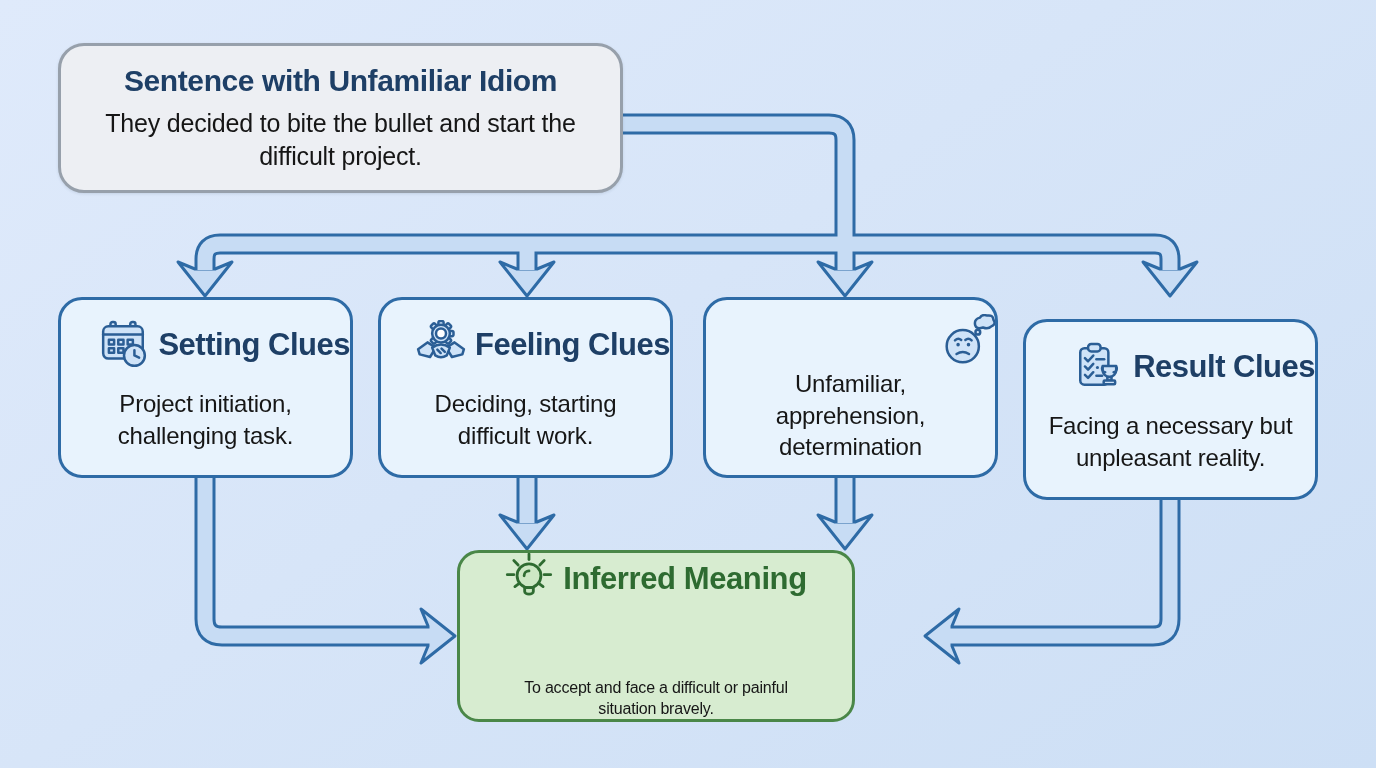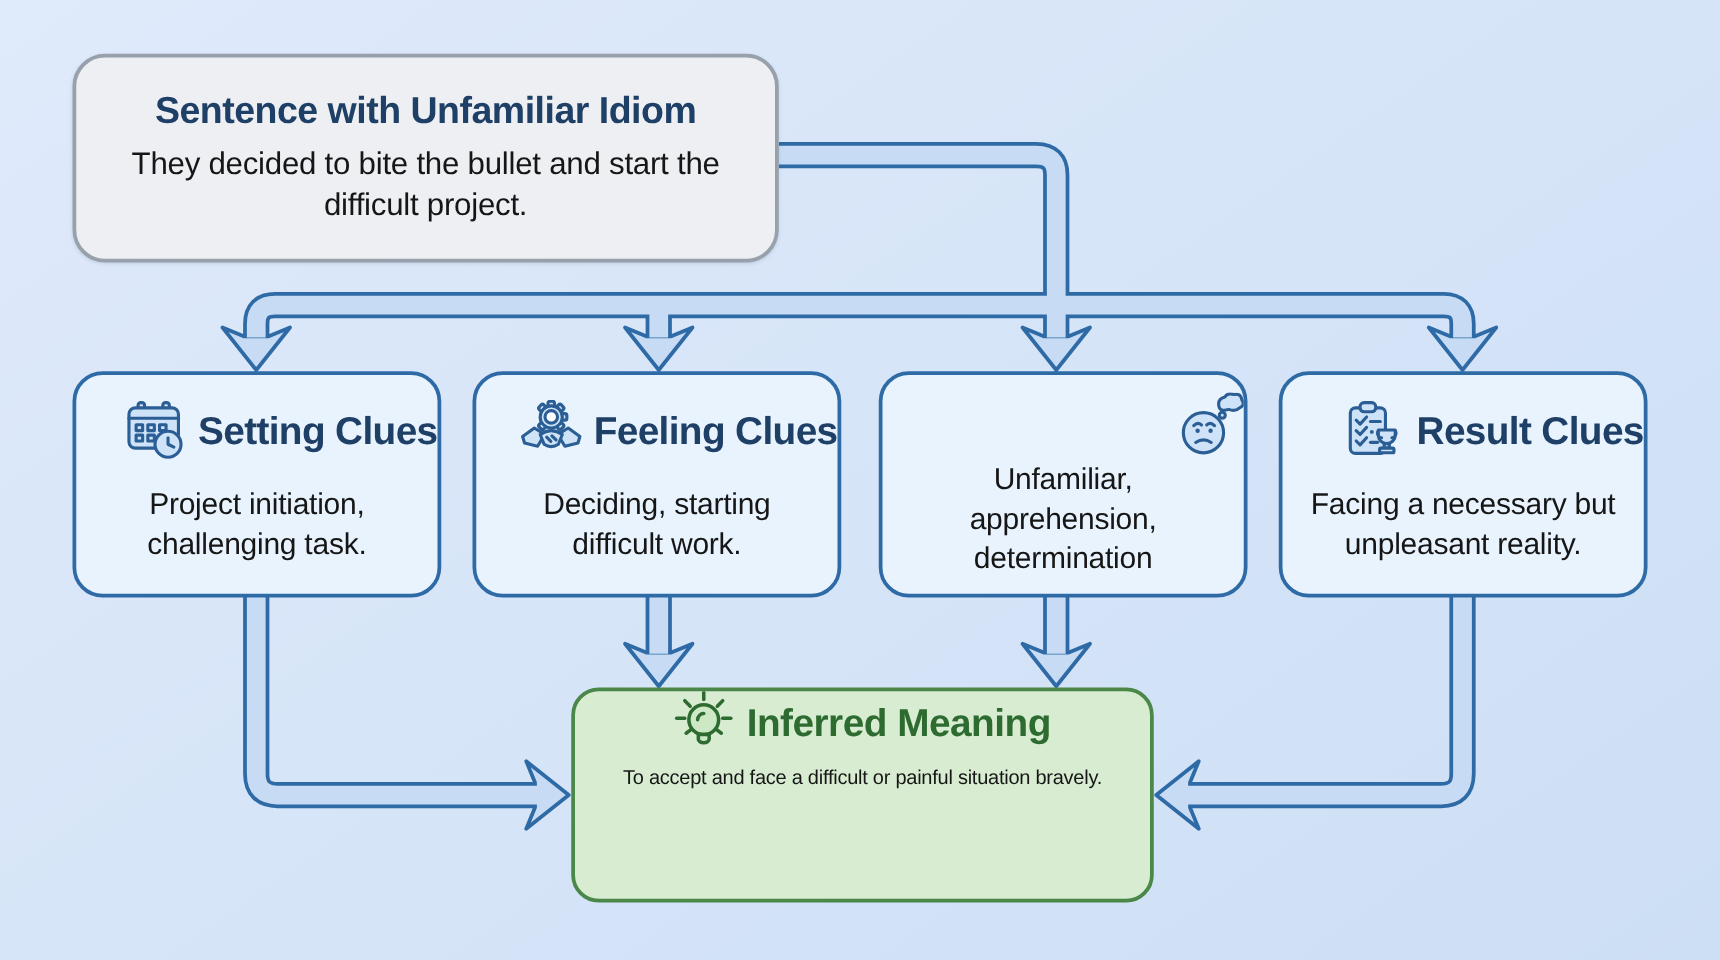--- a/index.html
+++ b/index.html
@@ -18,42 +18,42 @@
     position:relative;width:1376px;height:768px;overflow:hidden;
     background:linear-gradient(145deg,var(--bg-top) 0%,#d7e5f8 45%,var(--bg-bottom) 100%);
   }
   .arrow-layer{position:absolute;left:0;top:0;width:1376px;height:768px;}
   .pipe-dark{fill:none;stroke:var(--pipe-outline);stroke-width:21;stroke-linecap:butt;}
   .pipe-light{fill:none;stroke:var(--pipe-fill);stroke-width:15;stroke-linecap:butt;}
   .head{fill:var(--pipe-fill);stroke:var(--pipe-outline);stroke-width:3;stroke-linejoin:round;}
 
   .box{position:absolute;box-sizing:border-box;display:flex;flex-direction:column;align-items:flex-end;}
   .source-box{
-    left:58px;top:43px;width:565px;height:167px;
+    left:58px;top:43px;width:565px;height:150px;
     background:var(--source-box-fill);border:3px solid var(--source-box-border);
     border-radius:26px;align-items:center;justify-content:center;gap:9px;
     box-shadow:0 1px 3px rgba(60,80,110,.15);
   }
   .source-title{font-size:30px;font-weight:bold;color:var(--heading-blue);letter-spacing:-0.4px;}
   .source-text{font-size:25px;color:var(--body-text);text-align:center;line-height:1.32;padding:0 32px;letter-spacing:-0.2px;}
 
   .clue-box{
     top:297px;width:295px;height:181px;
     background:var(--clue-box-fill);border:3px solid var(--clue-box-border);
     border-radius:24px;
   }
   .clue-title-row{display:flex;align-items:center;justify-content:center;gap:9px;margin-top:14px;height:62px;}
   .clue-title{font-size:31px;font-weight:bold;color:var(--heading-blue);letter-spacing:-0.5px;white-space:nowrap;}
   .clue-body{flex:1;display:flex;align-items:center;justify-content:center;padding:0 16px 12px 16px;}
   .clue-text{font-size:24px;color:var(--body-text);text-align:center;line-height:1.32;letter-spacing:-0.2px;}
 
   .inferred-box{
-    left:457px;top:550px;width:466px;height:172px;
+    left:457px;top:550px;width:398px;height:172px;
     background:var(--inferred-box-fill);border:3px solid var(--inferred-box-border);
-    border-radius:22px;align-items:center;justify-content:flex-start;gap:7px;
+    border-radius:22px;align-items:center;justify-content:space-between;gap:7px;
   }
   .inferred-title-row{display:flex;align-items:center;justify-content:center;gap:10px;}
   .inferred-title{font-size:31px;font-weight:bold;color:var(--heading-green);letter-spacing:-0.4px;}
   .inferred-text{font-size:16px;color:var(--body-text);text-align:center;line-height:1.32;padding:0 36px;letter-spacing:-0.2px;}
 
   .icon{flex:0 0 auto;display:block;}
   .ic{stroke:var(--icon-stroke);stroke-width:2.4;fill:var(--icon-fill);stroke-linejoin:round;stroke-linecap:round;}
   .ic-line{stroke:var(--icon-stroke);stroke-width:2.4;fill:none;stroke-linecap:round;stroke-linejoin:round;}
   .ic-dot{fill:var(--icon-stroke);stroke:none;}
   .gb{stroke:var(--bulb-stroke);stroke-width:2.6;fill:var(--bulb-fill);stroke-linecap:round;stroke-linejoin:round;}
@@ -161,21 +161,21 @@
         <circle class="ic-dot" cx="14.5" cy="29.5" r="1.7"></circle>
         <circle class="ic-dot" cx="24.5" cy="29.5" r="1.7"></circle>
         <path class="ic-line" d="M13 38.5 Q19 34.5 25 38.5"></path>
       </svg>
     </div>
     <div class="clue-body">
       <span class="clue-text">Unfamiliar, apprehension, determination</span>
     </div>
   </div>
 
-  <div class="box clue-box" style="left:1023px;">
+  <div class="box clue-box" style="left:1023px;margin-top:22px;">
     <div class="clue-title-row">
       <svg class="icon" width="50" height="50" viewBox="0 0 48 48">
         <rect class="ic" x="6" y="6" width="27" height="35" rx="4"></rect>
         <rect class="ic" x="13.5" y="2" width="12" height="7" rx="3"></rect>
         <path class="ic-line" d="M10.5 15.5 l3 3 l5 -5.5"></path>
         <line class="ic-line" x1="21.5" y1="16.5" x2="29" y2="16.5"></line>
         <path class="ic-line" d="M10.5 23.5 l3 3 l5 -5.5"></path>
         <circle class="ic-dot" cx="22.5" cy="24.5" r="1.5"></circle>
         <path class="ic-line" d="M10.5 31.5 l3 3 l5 -5.5"></path>
         <line class="ic-line" x1="21.5" y1="32.5" x2="27" y2="32.5"></line>

